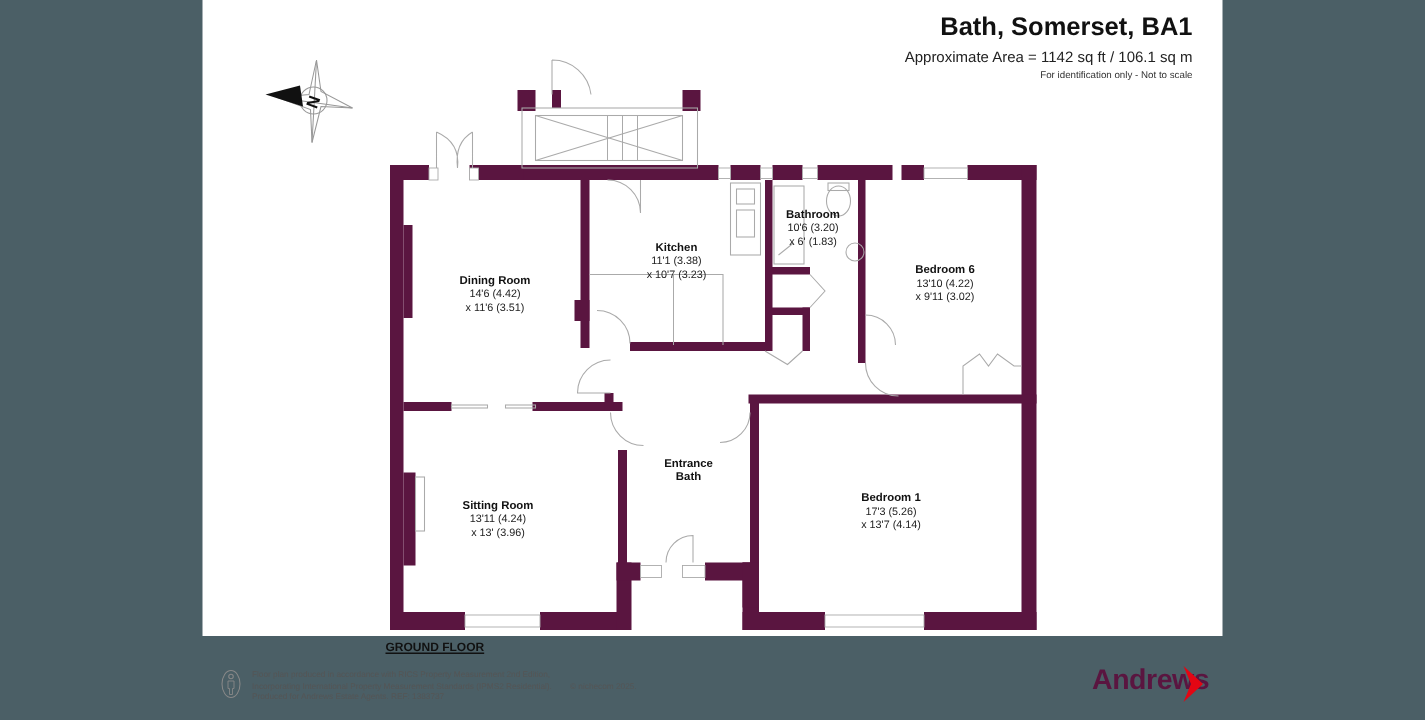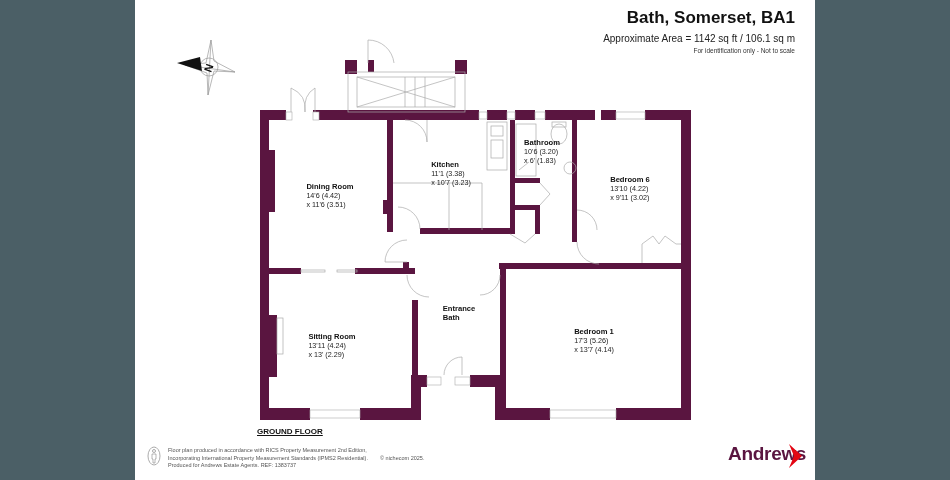--- a/index.html
+++ b/index.html
@@ -1,28 +1,28 @@
 <!DOCTYPE html>
 <html><head>
 <meta charset="utf-8">
 <style>
   html, body { margin:0; padding:0; }
   body { width:950px; height:480px; background:#4b5f66; position:relative; overflow:hidden; font-family:"Liberation Sans", sans-serif; }
-  .page { position:absolute; left:135px; top:0; width:680px; height:480px; background:#ffffff; }
+  .page { position:absolute; left:135px; top:0; width:680px; height:424px; background:#ffffff; }
   .title { position:absolute; right:20px; top:8px; font-size:17px; font-weight:bold; color:#111; text-align:right; }
   .area { position:absolute; right:20px; top:33px; font-size:10px; color:#222; text-align:right;margin-left:48px; }
   .note { position:absolute; right:20px; top:47px; font-size:6.5px; color:#333; text-align:right; }
   .floor-label { position:absolute; left:122px; top:427px; font-size:8px; font-weight:bold; color:#111;text-decoration:underline; }
   .disclaimer { position:absolute; left:33px; top:447px; font-size:5.5px; color:#555; line-height:7.5px; width:230px; }
   .copyright { position:absolute; left:245px; top:455px; font-size:5.5px; color:#555; }
   .person-icon { position:absolute; left:12px; top:446px; width:14px; height:20px; }
   .brand { position:absolute; left:593px; top:443px; font-size:19px; font-weight:bold; color:#5a1540; letter-spacing:-0.3px; }
   .brand-arrow { position:absolute; left:652px; top:443px; width:16px; height:26px; }
   svg.plan { position:absolute; left:0; top:0; }
-  .room-label { position:absolute; font-size:7.2px; color:#222; line-height:9px; transform:translateX(-50%); white-space:nowrap; }
+  .room-label { position:absolute; text-align:center; font-size:7.2px; color:#222; line-height:9px; transform:translateX(-50%); white-space:nowrap; }
   .room-label .rn { font-weight:bold; font-size:7.6px; color:#111; }
   .compass { position:absolute; left:40px; top:37px; width:64px; height:60px; }
 </style>
 </head>
 <body>
 
 <div class="page">
 
   <div class="title">Bath, Somerset, BA1</div>
   <div class="area">Approximate Area = 1142 sq ft / 106.1 sq m</div>
@@ -169,21 +169,21 @@
     <div>x 6' (1.83)</div>
   </div>
   <div class="room-label" style="left:495px; top:175px;">
     <div class="rn">Bedroom 6</div>
     <div>13'10 (4.22)</div>
     <div>x 9'11 (3.02)</div>
   </div>
   <div class="room-label" style="left:197px; top:332px;">
     <div class="rn">Sitting Room</div>
     <div>13'11 (4.24)</div>
-    <div>x 13' (2.29)</div>
+    <div>x 13' (3.96)</div>
   </div>
   <div class="room-label" style="left:324px; top:304px;">
     <div class="rn">Entrance</div>
     <div class="rn">Bath</div>
   </div>
   <div class="room-label" style="left:459px; top:327px;">
     <div class="rn">Bedroom 1</div>
     <div>17'3 (5.26)</div>
     <div>x 13'7 (4.14)</div>
   </div>

